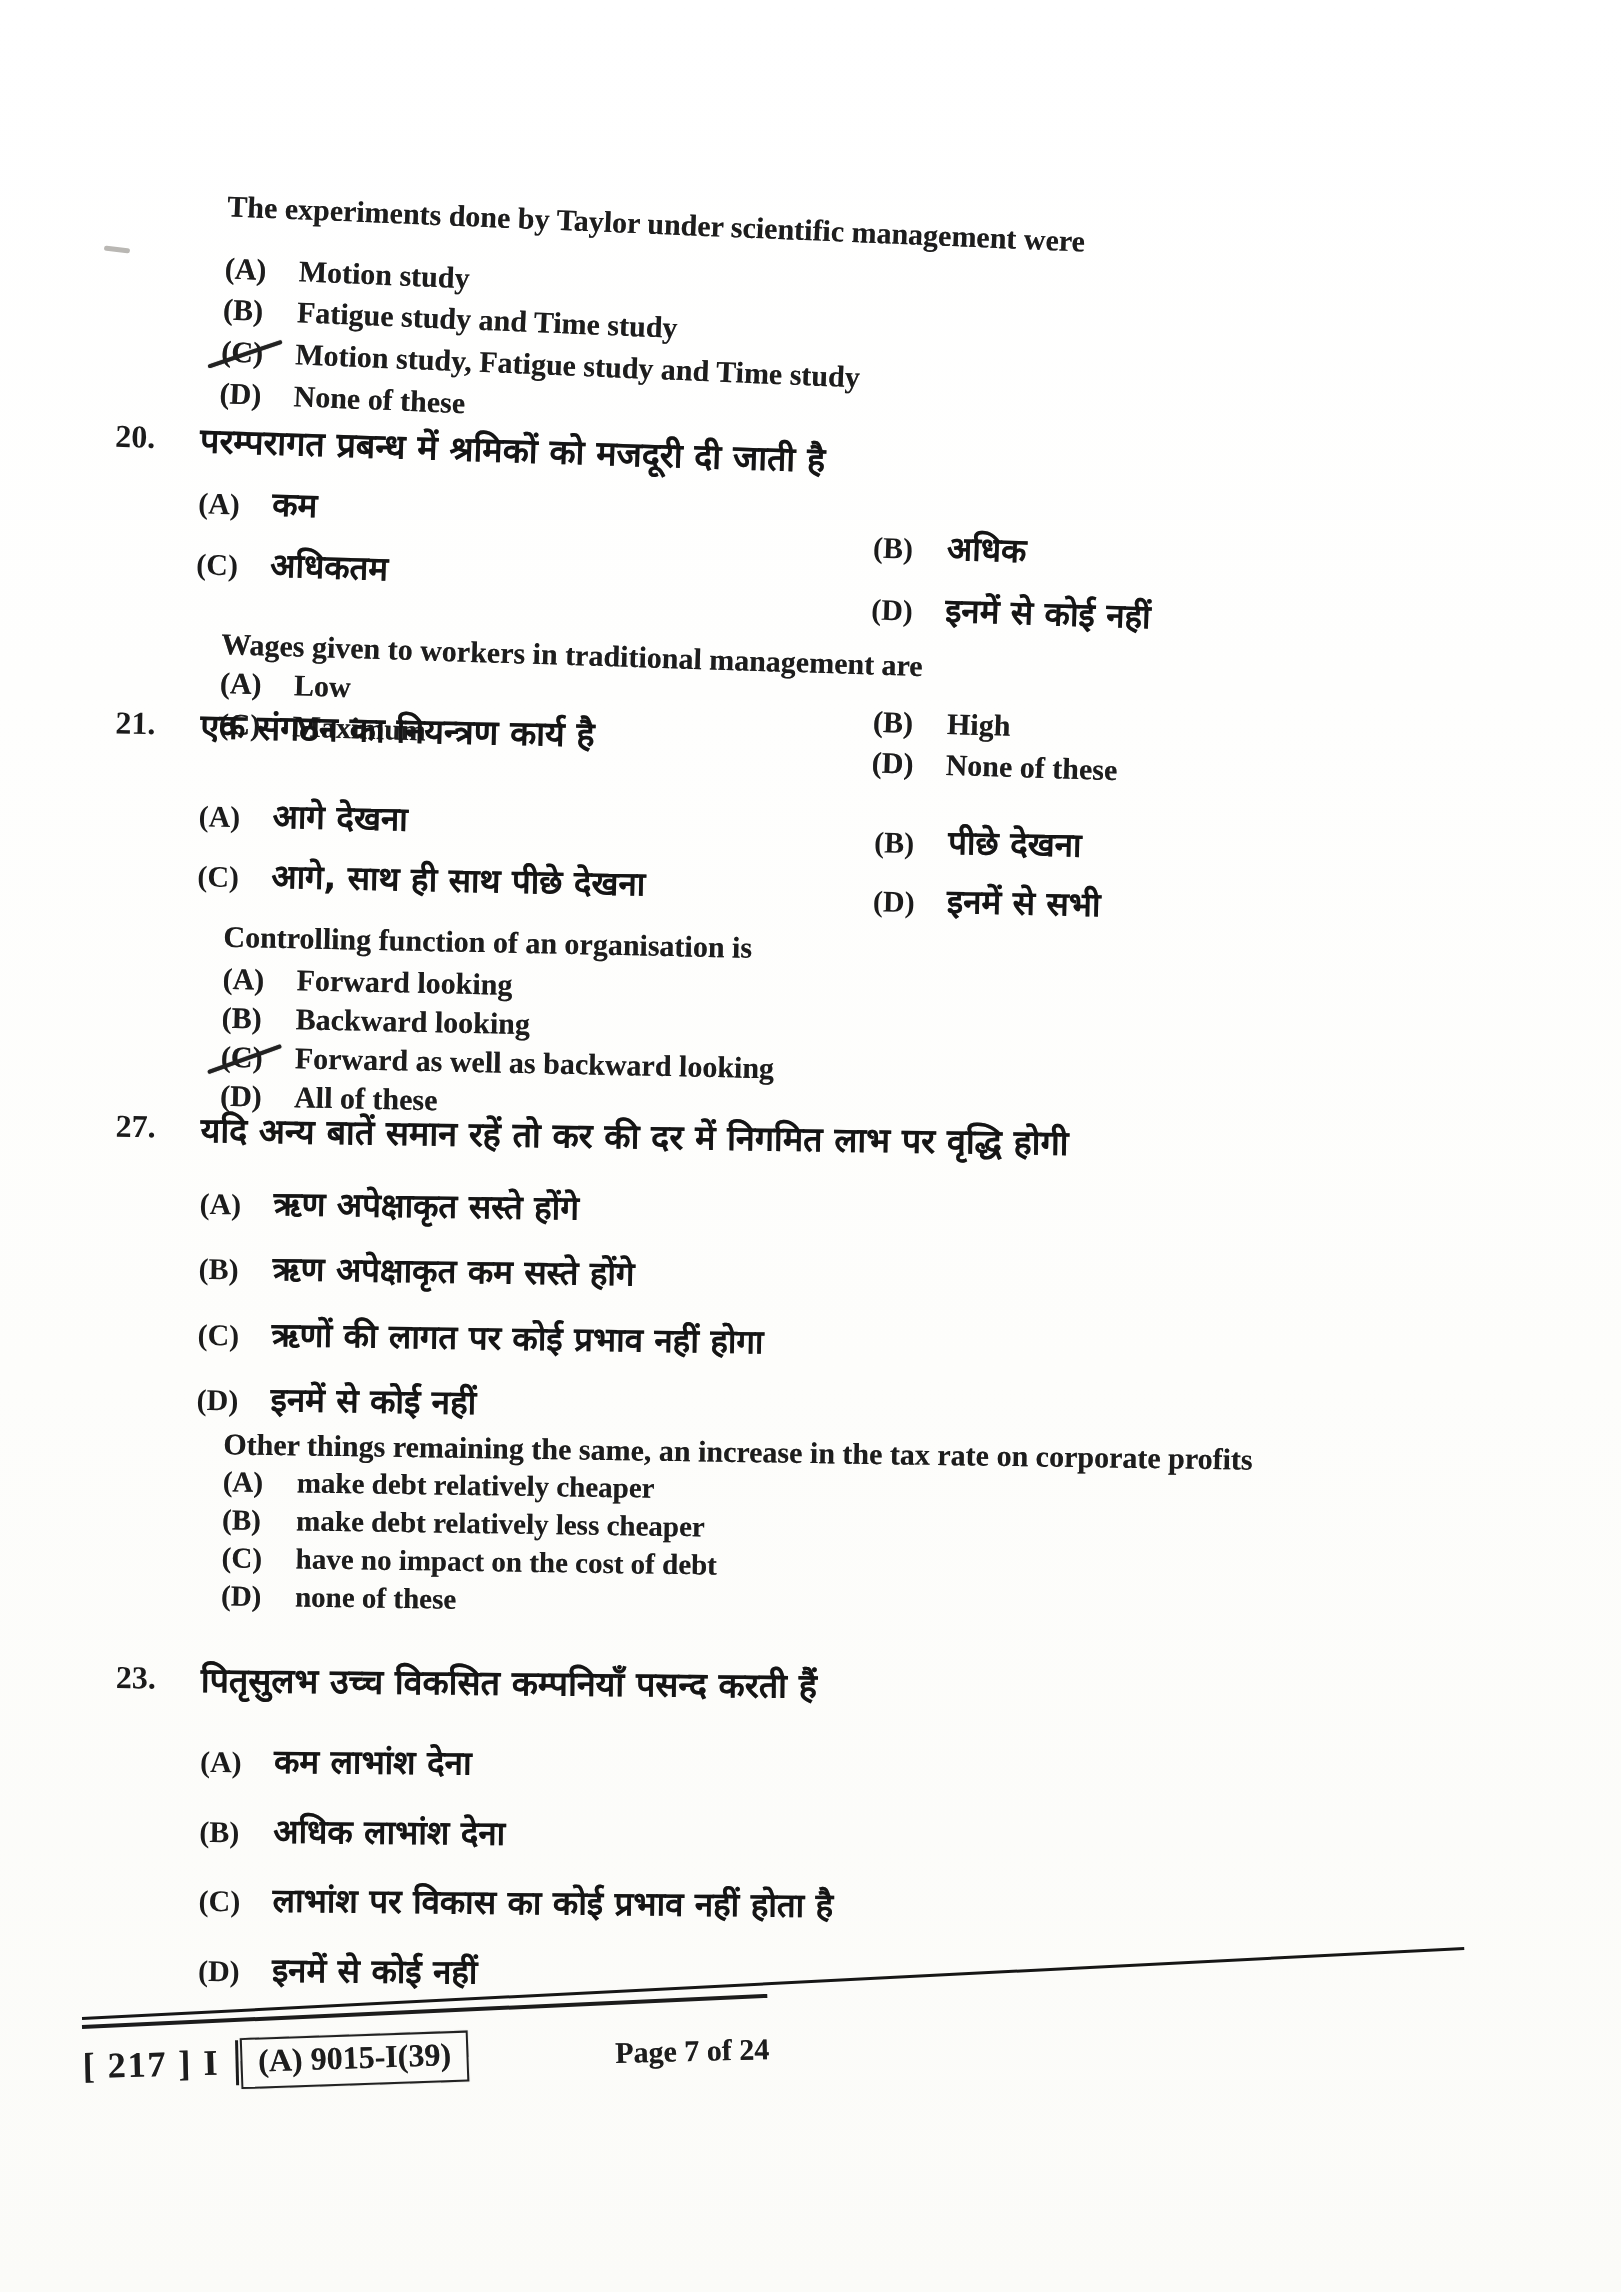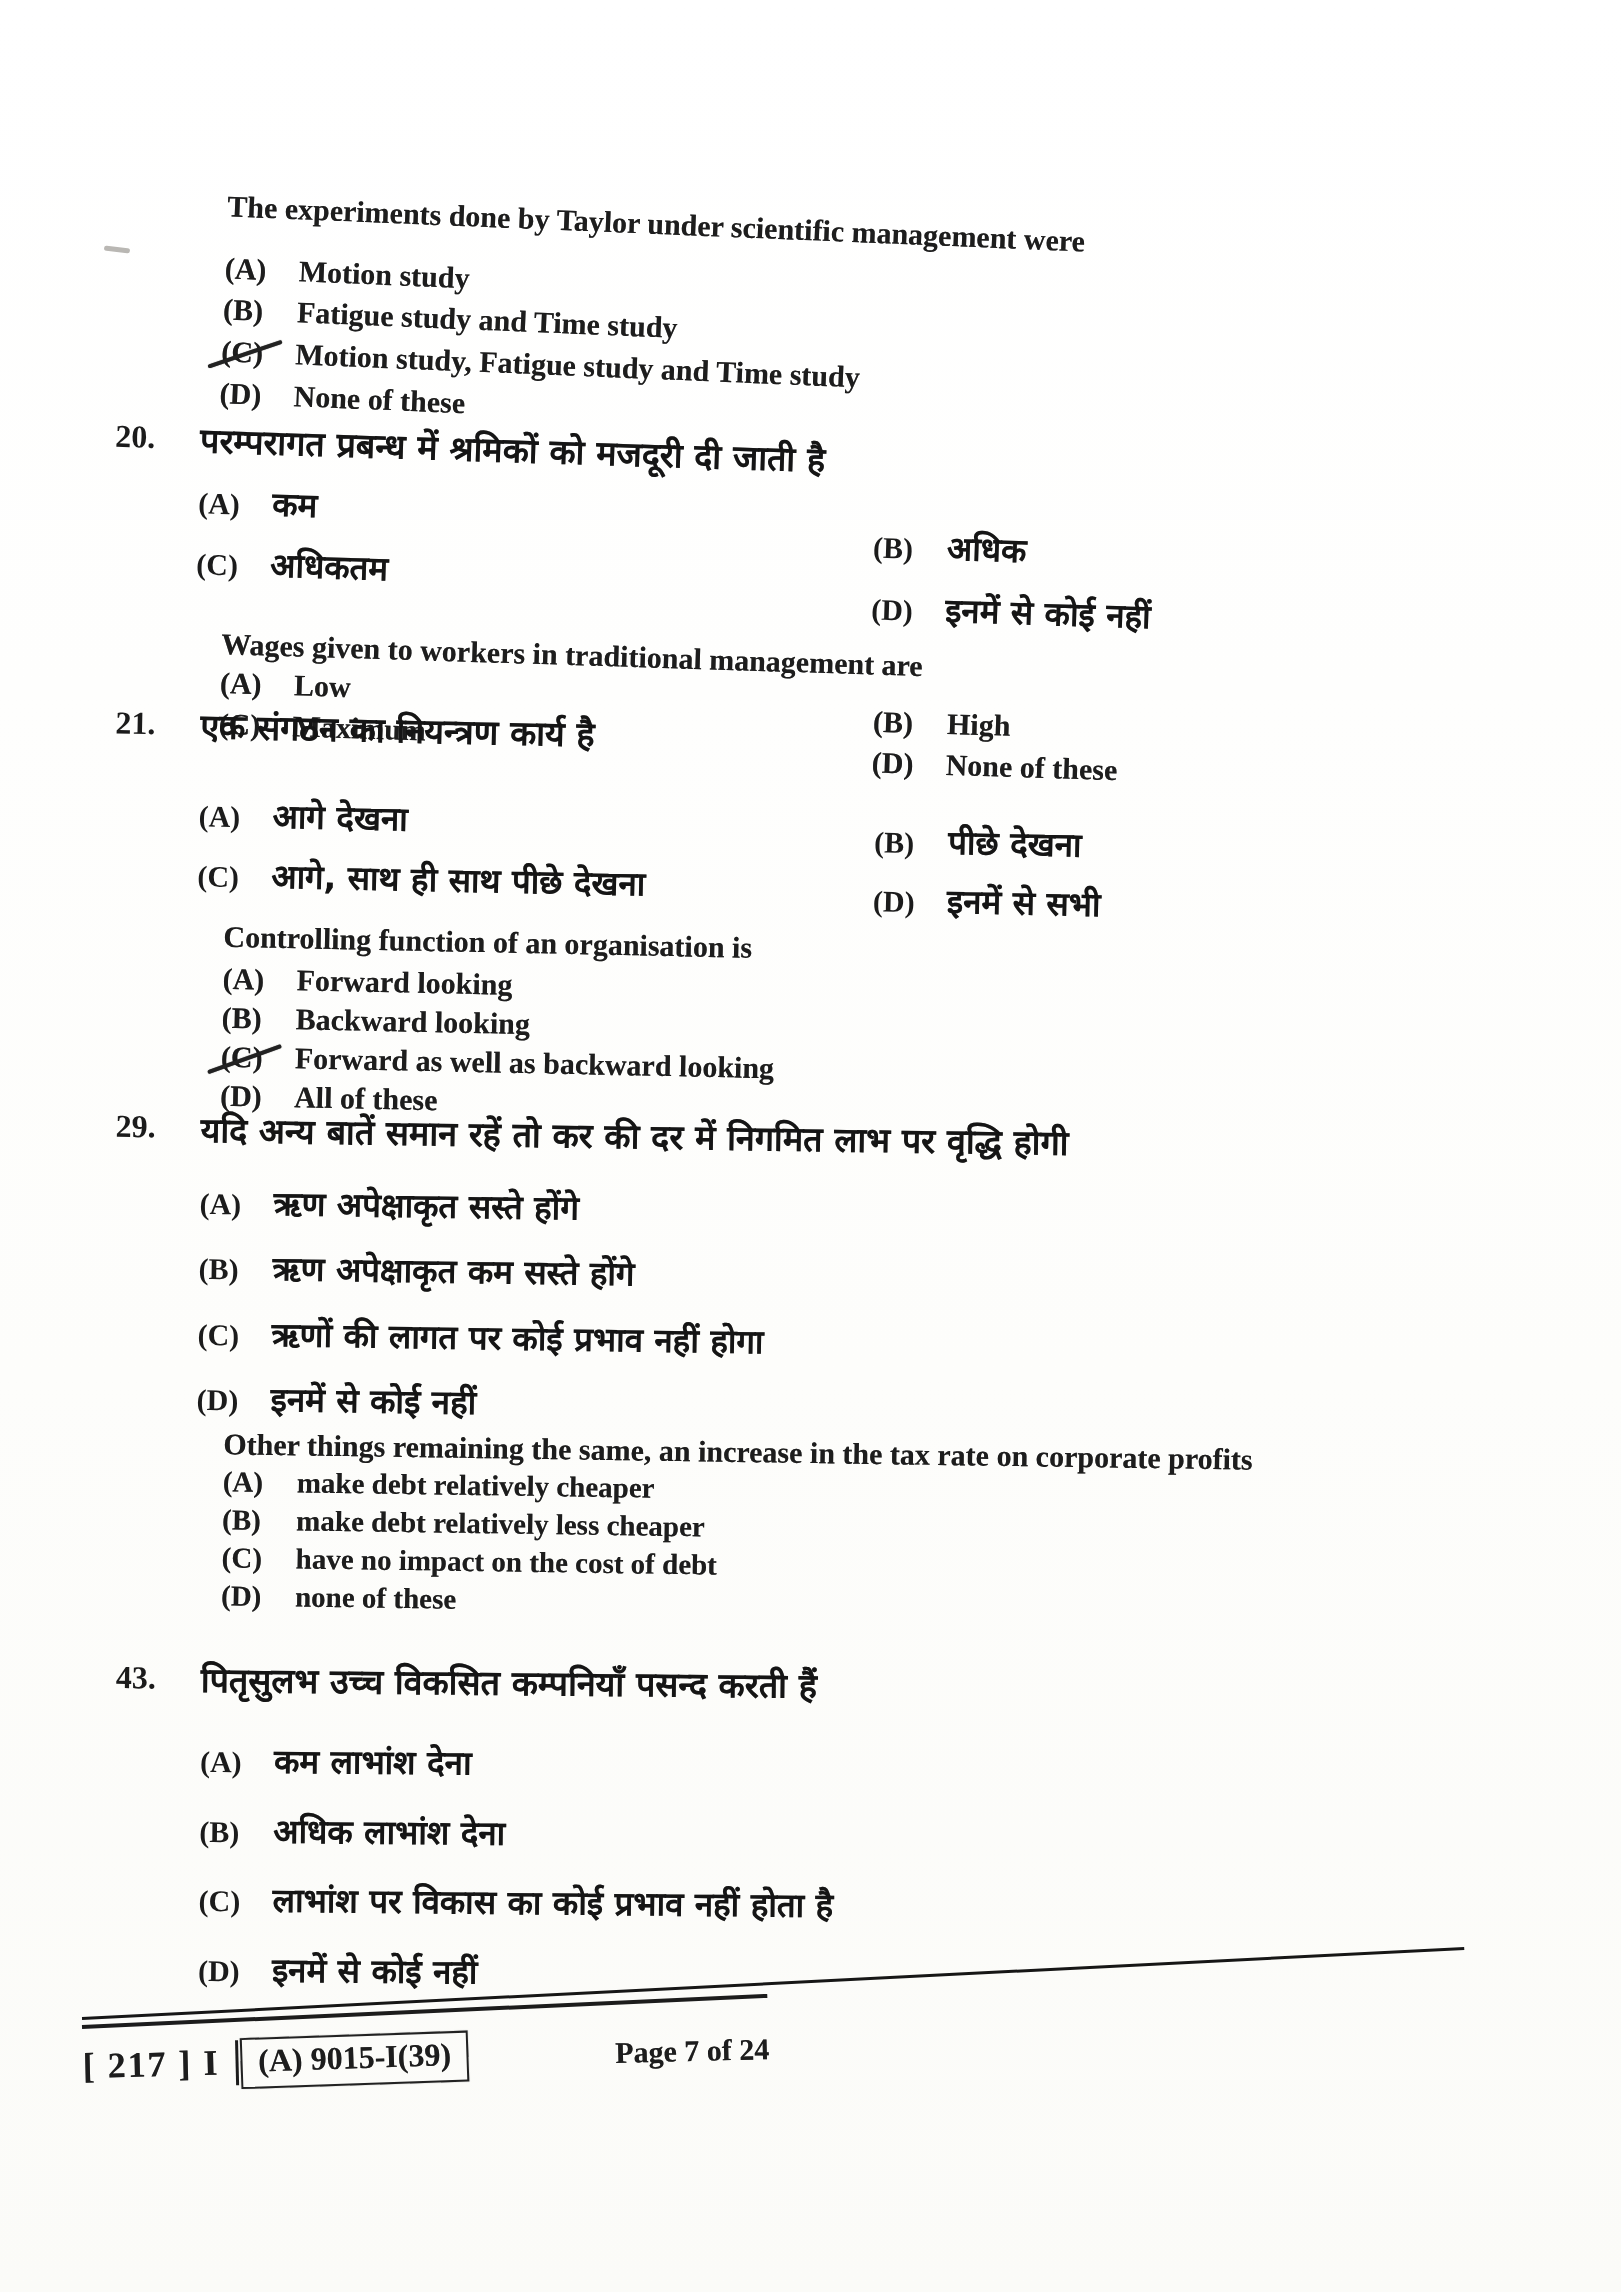--- a/index.html
+++ b/index.html
@@ -224,21 +224,21 @@
         </div>
         <div class="opt-row row-en">
           <span class="opt-label en">(D)</span>
           <span class="opt-text en">All of these</span>
         </div>
       </div>
     </div>
   </section>
 
   <section class="q q22">
-    <span class="qnum">29.</span>
+    <span class="qnum">27.</span>
     <div class="stem hi">यदि अन्य बातें समान रहें तो कर की दर में निगमित लाभ पर वृद्धि होगी</div>
     <div class="rows-hi">
       <div class="opt-row row-hi">
         <span class="opt-label">(A)</span>
         <span class="opt-text hi">ऋण अपेक्षाकृत सस्ते होंगे</span>
       </div>
       <div class="opt-row row-hi">
         <span class="opt-label">(B)</span>
         <span class="opt-text hi">ऋण अपेक्षाकृत कम सस्ते होंगे</span>
       </div>
@@ -268,21 +268,21 @@
         </div>
         <div class="opt-row row-en">
           <span class="opt-label en">(D)</span>
           <span class="opt-text en">none of these</span>
         </div>
       </div>
     </div>
   </section>
 
   <section class="q q23">
-    <span class="qnum">43.</span>
+    <span class="qnum">23.</span>
     <div class="stem hi">पितृसुलभ उच्च विकसित कम्पनियाँ पसन्द करती हैं</div>
     <div class="rows-hi">
       <div class="opt-row row-hi">
         <span class="opt-label">(A)</span>
         <span class="opt-text hi">कम लाभांश देना</span>
       </div>
       <div class="opt-row row-hi">
         <span class="opt-label">(B)</span>
         <span class="opt-text hi">अधिक लाभांश देना</span>
       </div>

